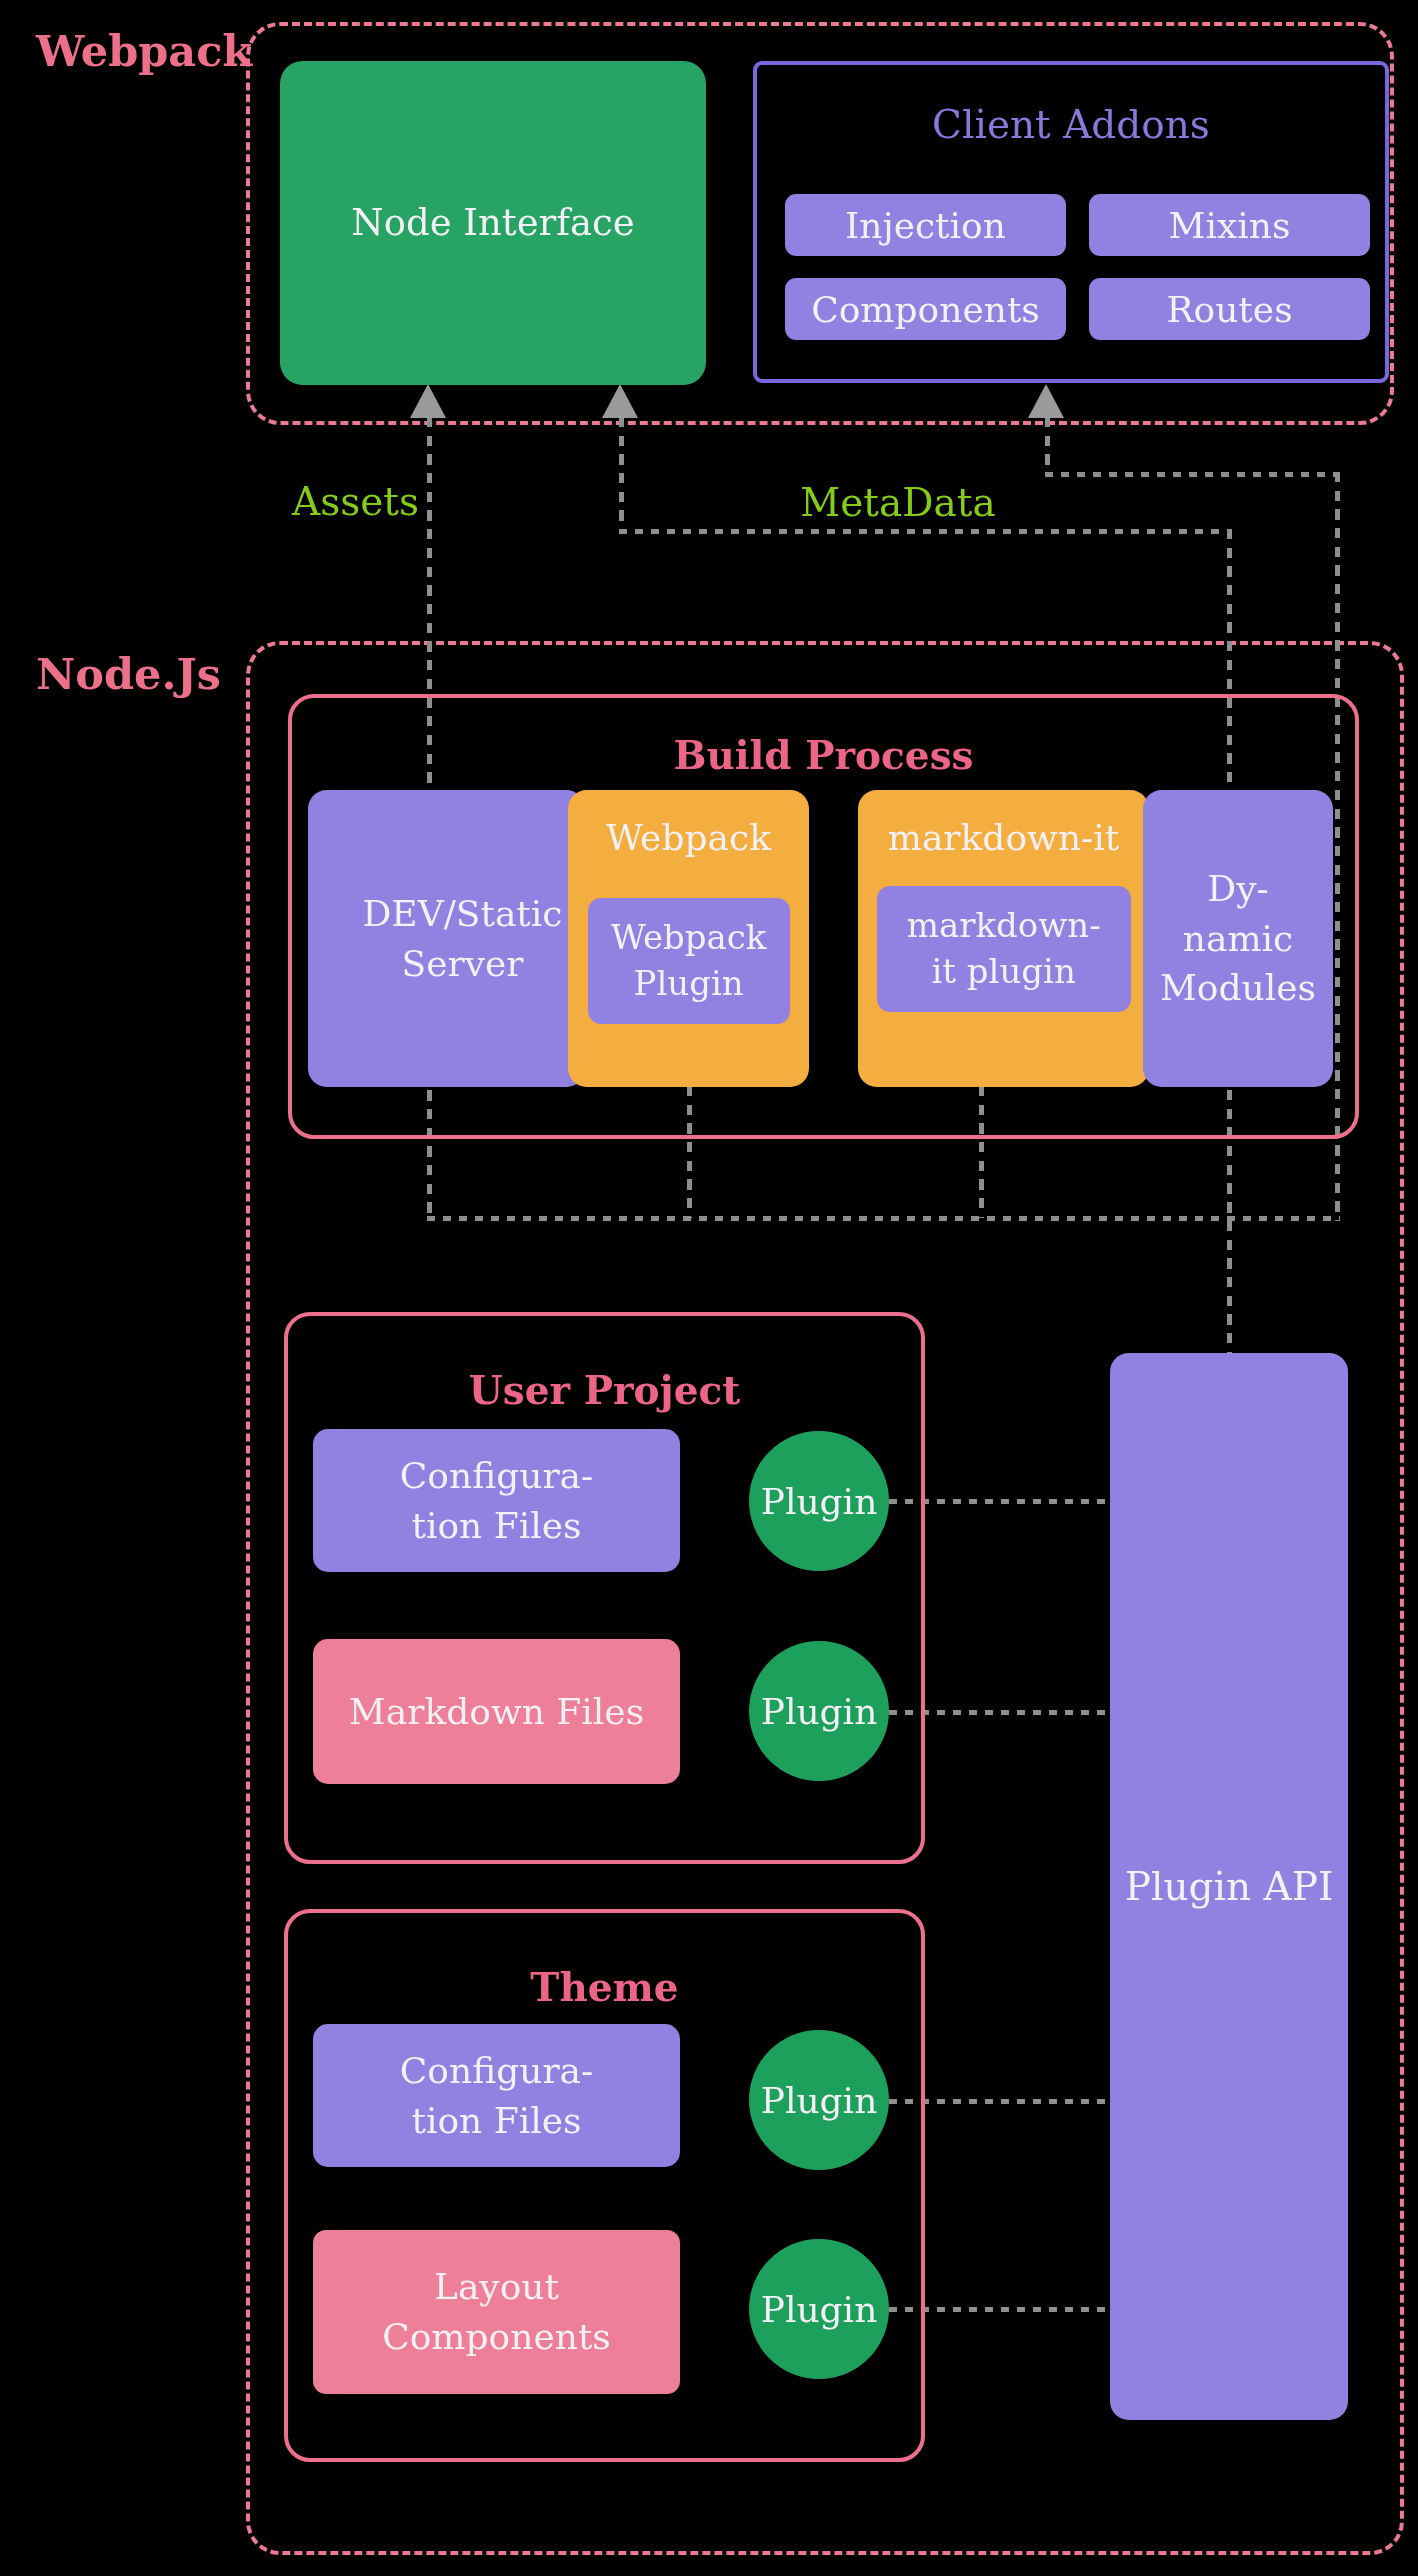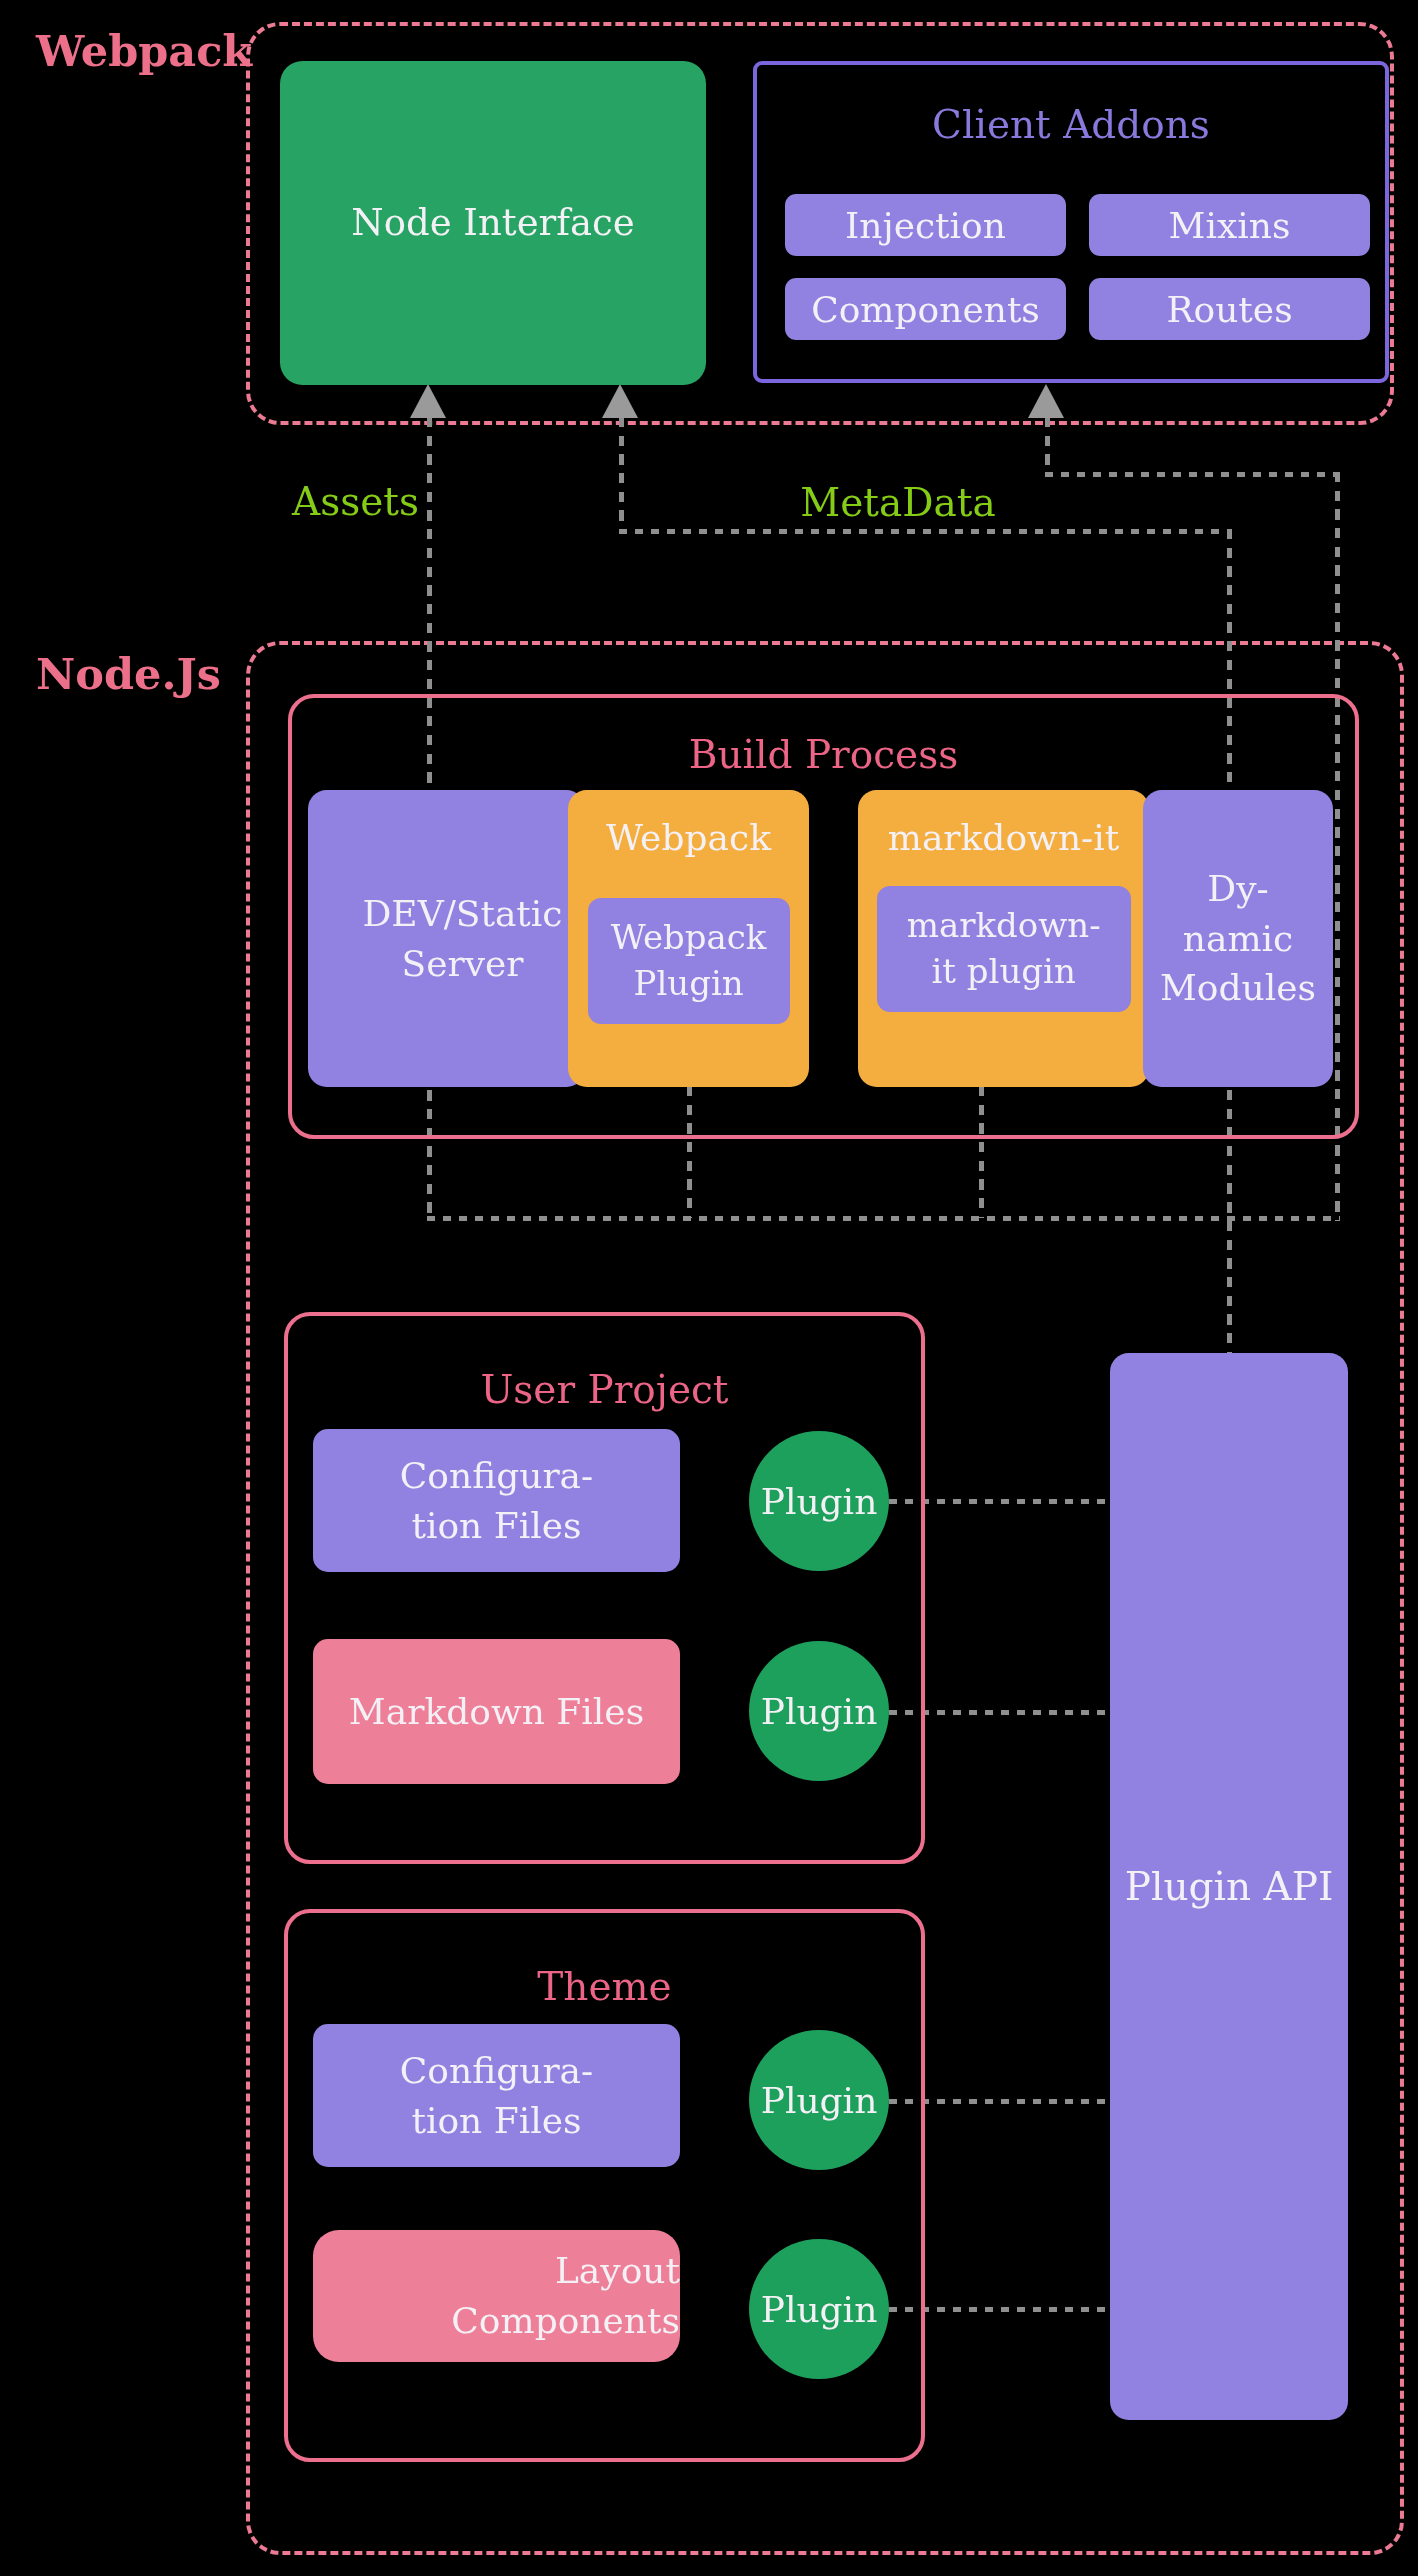--- a/index.html
+++ b/index.html
@@ -15,21 +15,21 @@
   .region-label{
     position:absolute;color:#ec7089;font-weight:bold;font-size:43px;z-index:3;
   }
   
   .solid-frame{
     position:absolute;border:4.7px solid #ed6f8e;border-radius:26px;
     background:transparent;z-index:1;
   }
   .section-title{
     position:absolute;width:100%;text-align:center;
-    color:#ec6486;font-weight:normal;font-size:39px;
+    color:#ec6486;font-weight:bold;font-size:39px;
   }
   
   .node{
     position:absolute;border-radius:18.7px;display:flex;flex-direction:column;
     align-items:center;justify-content:center;text-align:center;
     color:#f4f1f6;font-size:36px;line-height:1.38;z-index:2;
   }
   .purple{background:#9181e1;}
   .orange{background:#f4ad3f;}
   .green{background:#27a364;}
@@ -178,21 +178,21 @@
   </div>
 
   <div class="node purple" style="left:313px;top:2024px;width:367px;height:143px;border-radius:15px;">
     <span>Configura-</span>
     <span>tion Files</span>
   </div>
   <div class="circle" style="left:749px;top:2030px;">
     <span>Plugin</span>
   </div>
 
-  <div class="node pinkfill" style="left:313px;top:2230px;width:367px;height:132px;border-radius:26px;align-items:flex-end;">
+  <div class="node pinkfill" style="left:313px;top:2230px;width:367px;height:164px;border-radius:13px;">
     <span>Layout</span>
     <span>Components</span>
   </div>
   <div class="circle" style="left:749px;top:2239px;">
     <span>Plugin</span>
   </div>
 
   <div class="node purple" style="left:1110px;top:1353px;width:238px;height:1067px;font-size:39px;">
     <span>Plugin API</span>
   </div>

